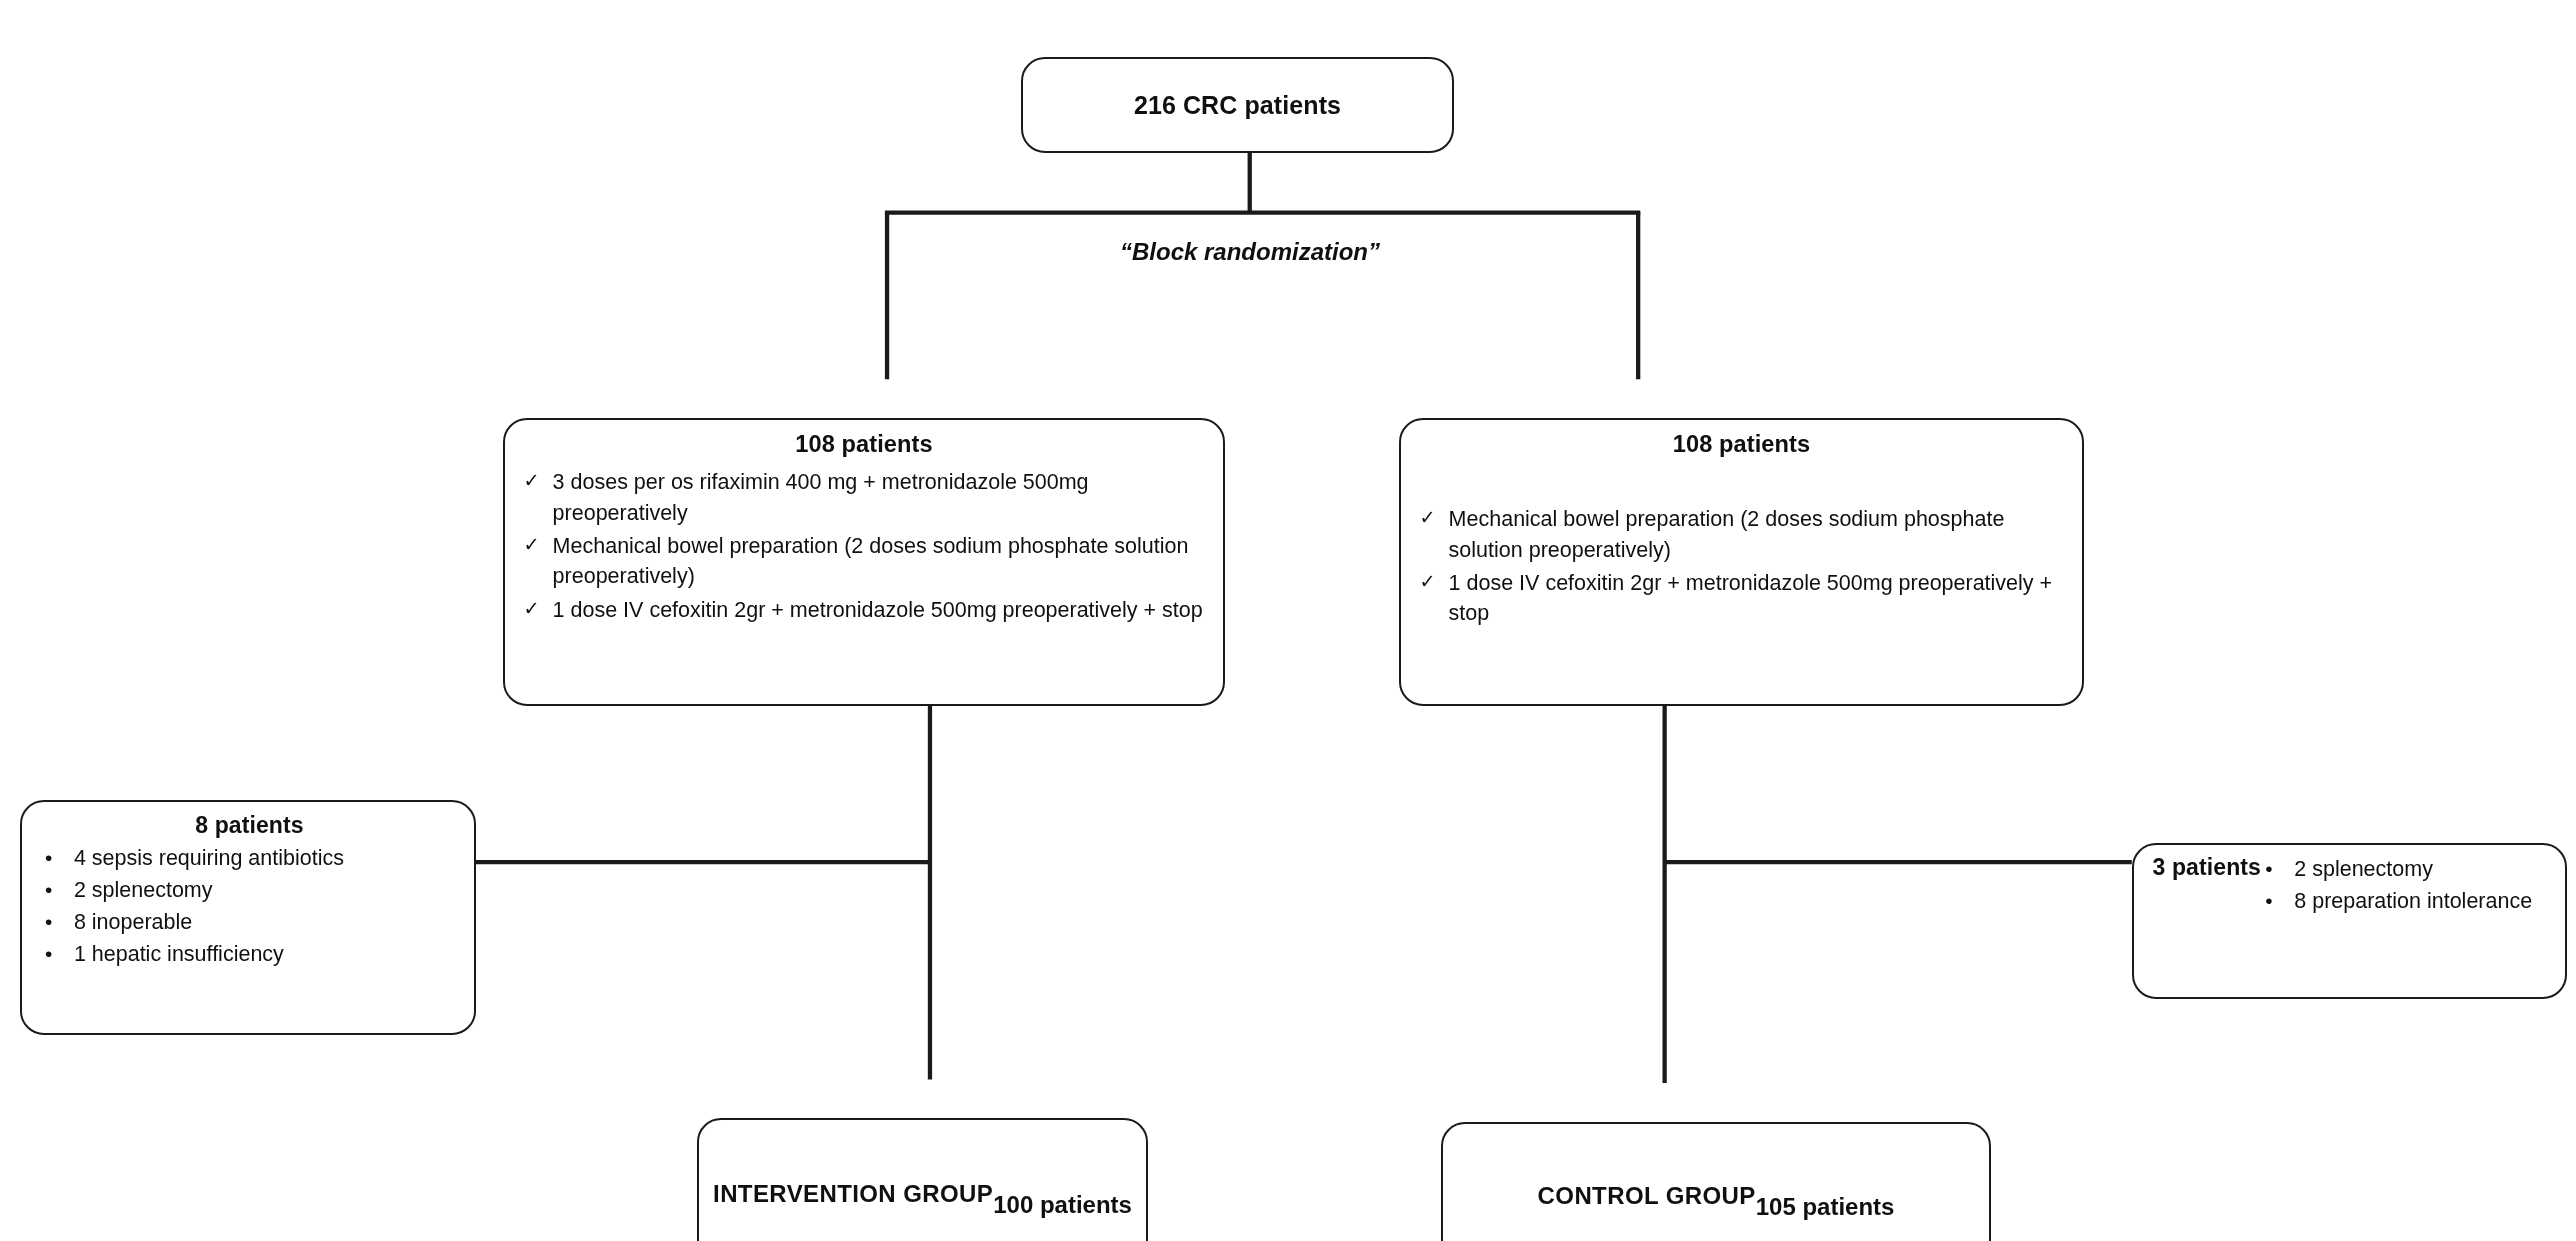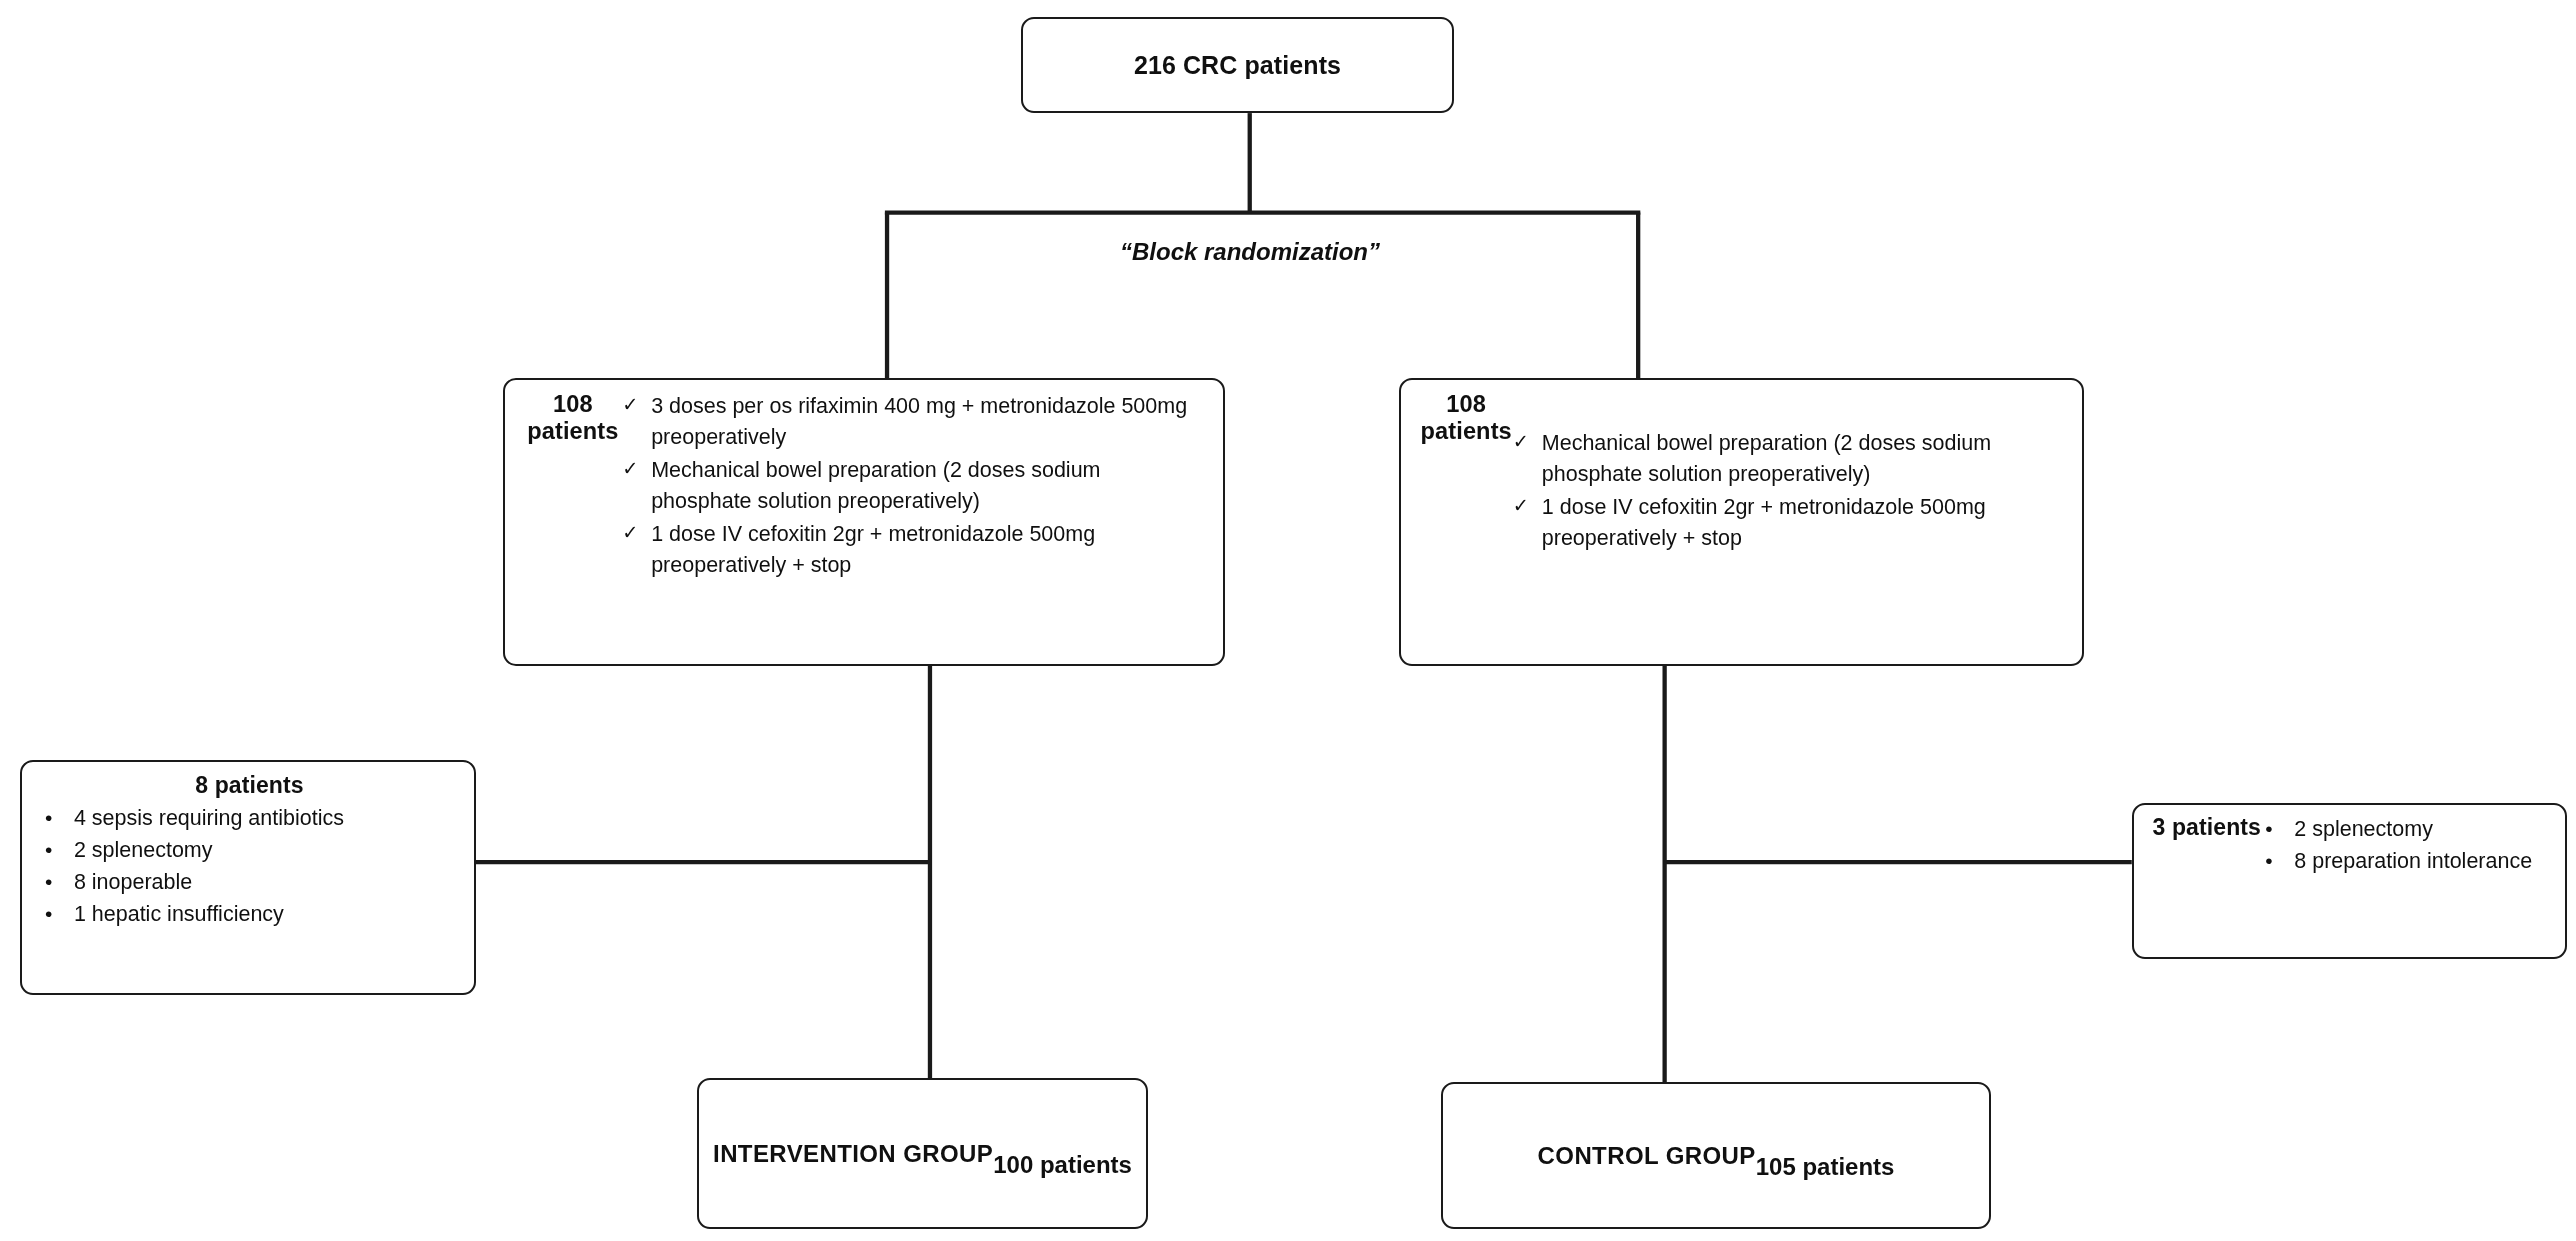--- a/index.html
+++ b/index.html
@@ -22,22 +22,23 @@
     top: 0;
     width: 2576px;
     height: 1242px;
     pointer-events: none;
   }
   .node {
     position: absolute;
     box-sizing: border-box;
     background: #ffffff;
     border: 2.9px solid #1a1a1a;
-    border-radius: 13px;
+    border-radius: 24px;
     z-index: 2;
+    margin-top: 40px;
   }
   .node-title {
     font-weight: bold;
     text-align: center;
     letter-spacing: 0.1px;
   }
 
   
   #node-root {
     left: 1021px;
@@ -60,21 +61,21 @@
     font-size: 24px;
     font-weight: bold;
     font-style: italic;
     z-index: 3;
   }
 
   
   .arm-node {
     padding: 11.4px 18.6px 13px 18.6px;
     display: flex;
-    flex-direction: row;
+    flex-direction: column;
   }
   #node-arm-intervention {
     left: 503px;
     top: 378px;
     width: 722px;
     height: 288px;
   }
   #node-arm-control {
     left: 1399px;
     top: 378px;

